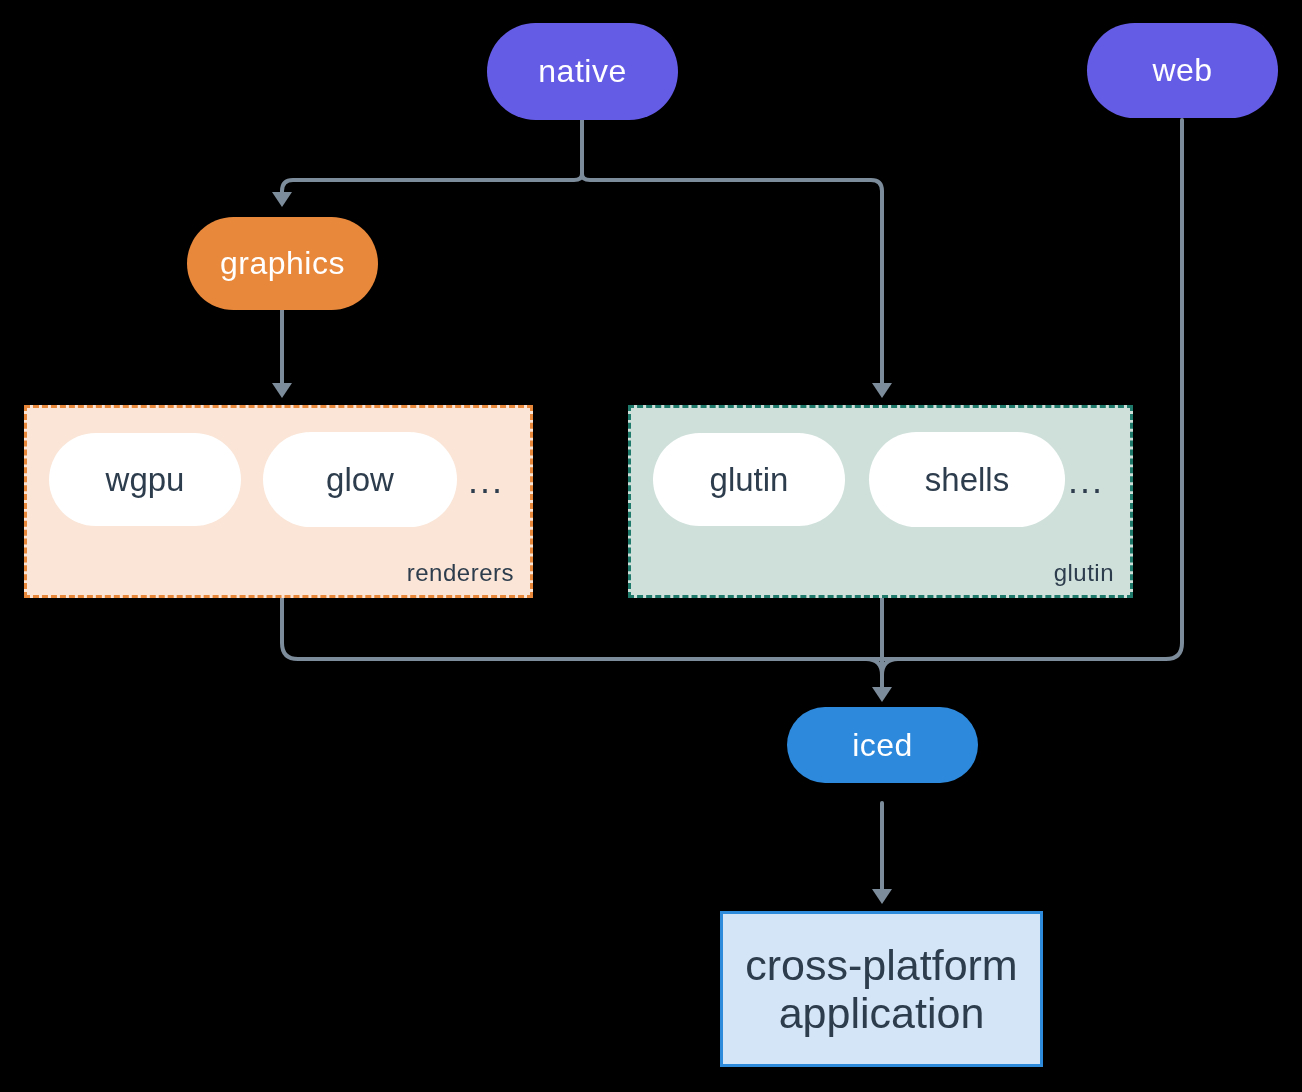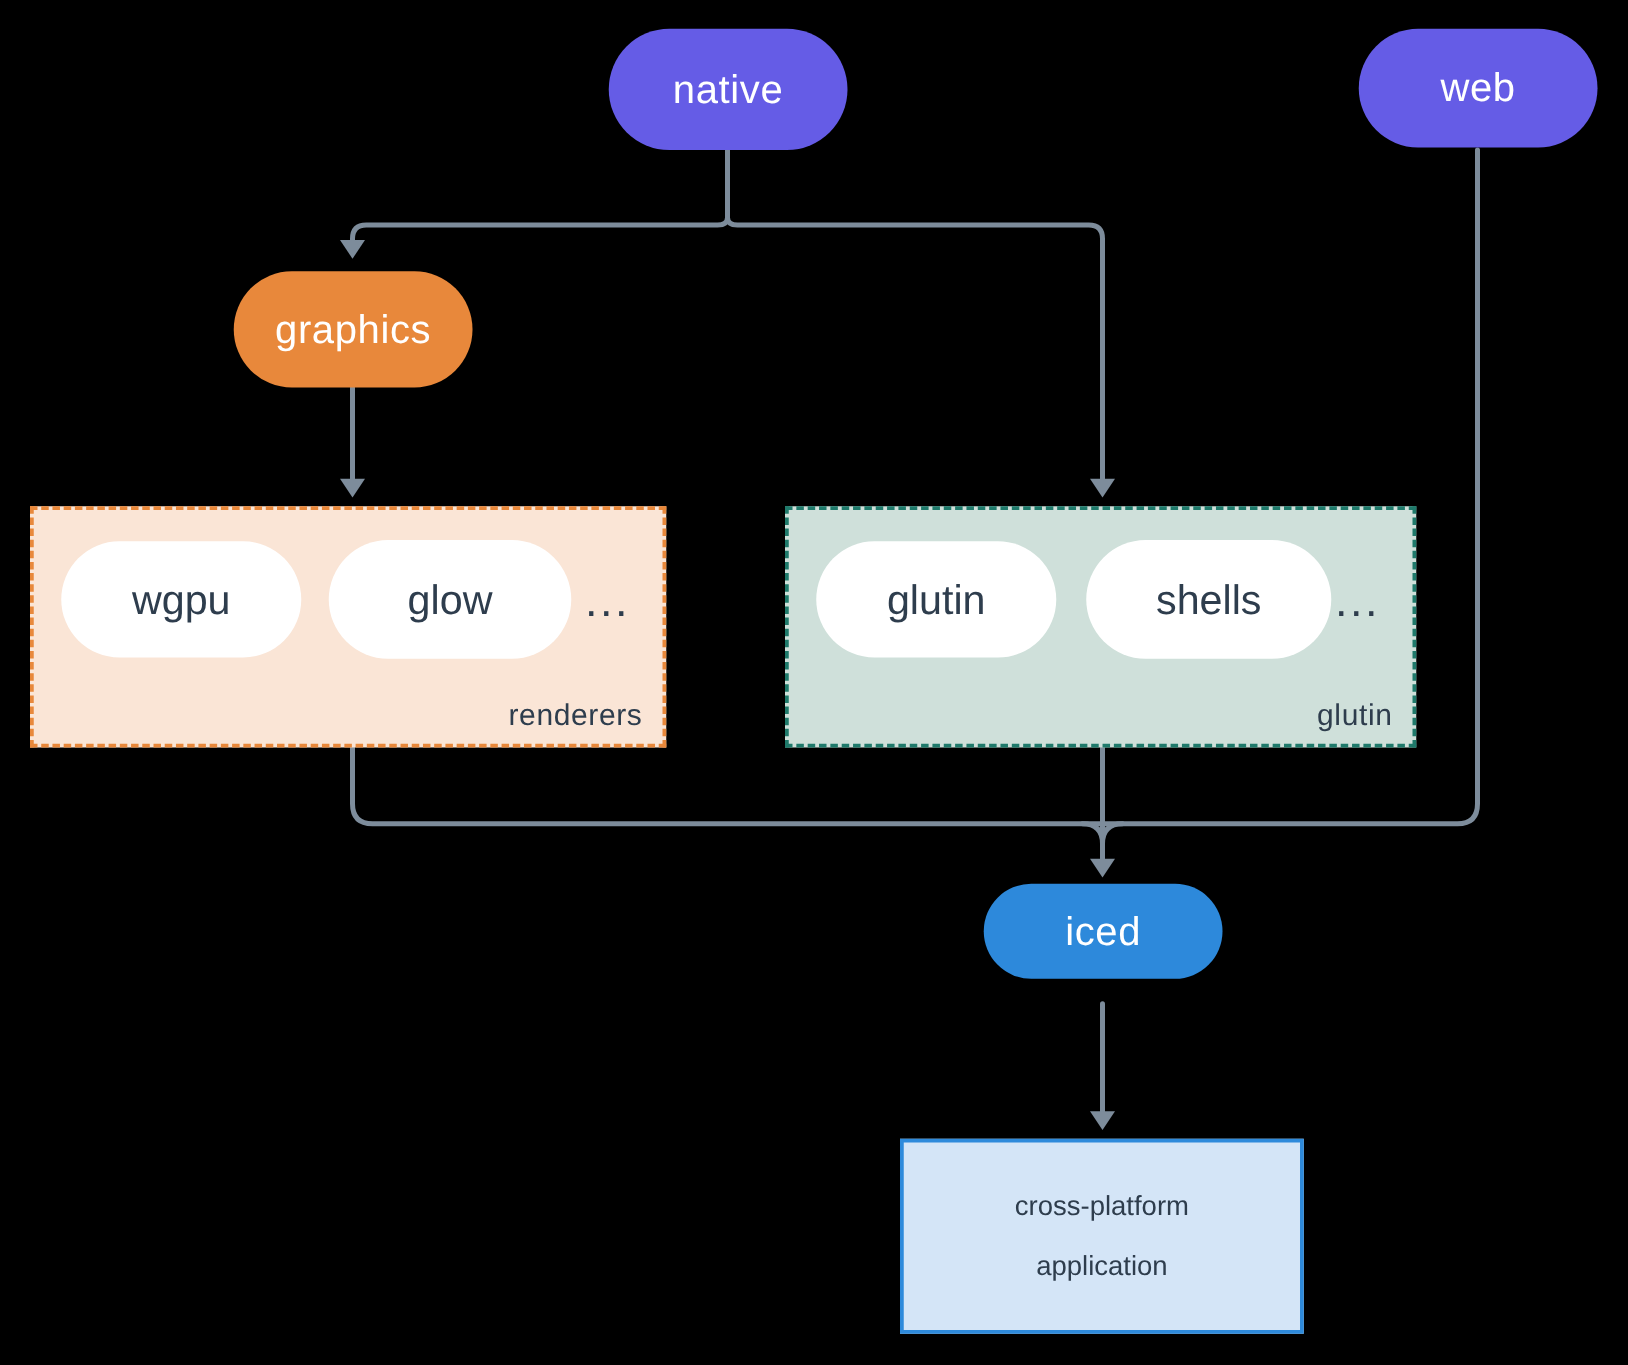--- a/index.html
+++ b/index.html
@@ -31,21 +31,21 @@
   .white-pill{position:absolute;background:var(--pill-white);border-radius:999px;display:flex;
               align-items:center;justify-content:center;font-size:33px;color:var(--text-dark);}
   .wp-1{left:22px;top:25px;width:192px;height:93px;}
   .wp-2{left:236px;top:24px;width:194px;height:95px;}
   .group-shells .wp-2{left:238px;width:196px;}
   .ellipsis{position:absolute;right:26px;top:52px;font-size:36px;color:var(--text-dark);letter-spacing:2px;}
   .group-label{position:absolute;right:16px;bottom:8px;font-size:24px;color:var(--text-dark);letter-spacing:0.5px;text-align:right;}
 
   .app-box{position:absolute;left:720px;top:911px;width:323px;height:156px;background:var(--app-fill);
            border:3px solid var(--app-border);display:flex;flex-direction:column;align-items:center;
-           justify-content:center;color:var(--text-dark);font-size:22px;line-height:48px;text-align:center;}
+           justify-content:center;color:var(--text-dark);font-size:43px;line-height:48px;text-align:center;}
 </style>
 </head>
 <body>
 
 <div class="canvas">
 
   <svg class="edges" viewBox="0 0 1302 1092" aria-hidden="true">
     <g class="edge-stroke">
       <path d="M 582 120 V 174 Q 582 180 574 180 H 293 Q 282 180 282 191 V 193"></path>
       <path d="M 582 120 V 174 Q 582 180 590 180 H 871 Q 882 180 882 191 V 384"></path>

